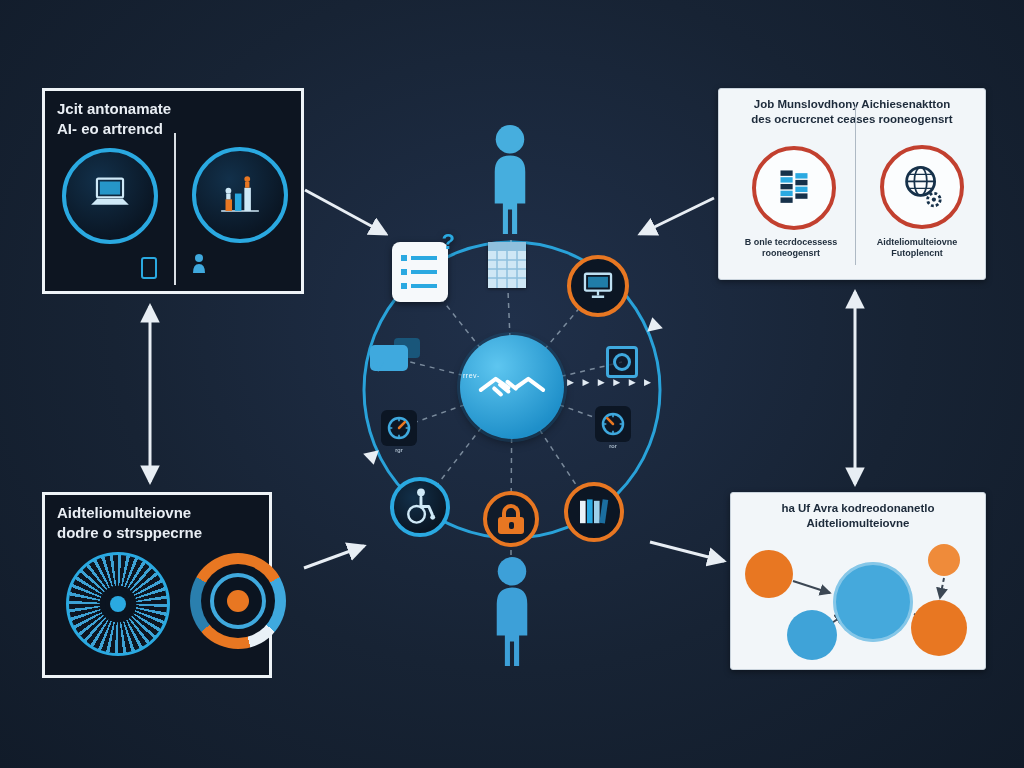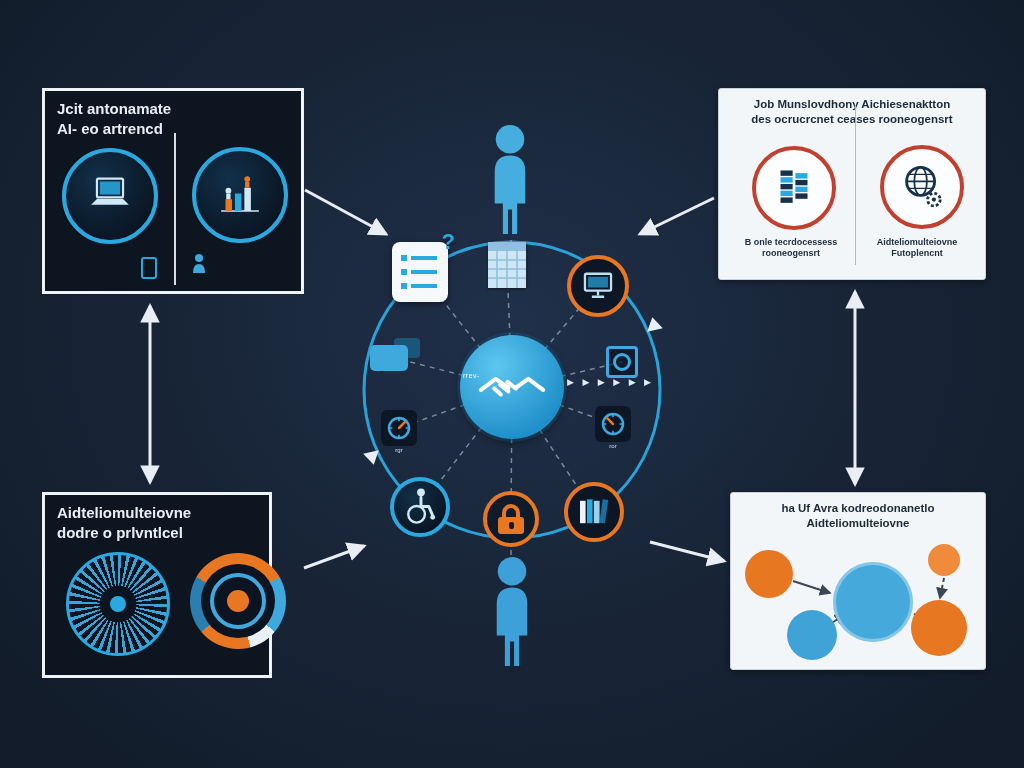--- a/index.html
+++ b/index.html
@@ -214,21 +214,21 @@
     </div>
     <div class="tr-label l2">
       <span>Aidteliomulteiovne</span><br>
       <span>Futoplencnt</span>
     </div>
   </div>
 
   <div class="panel panel-dark bl">
     <div class="p-title light">
       <span>Aidteliomulteiovne</span><br>
-      <span>dodre o prlvntlcel</span>
+      <span>dodre o strsppecrne</span>
     </div>
     <div class="gear1"></div>
     <div class="gear2">
       <div class="g-in1"></div>
       <div class="g-in2"></div>
       <div class="g-core"></div>
     </div>
   </div>
 
   <div class="panel panel-light br">

